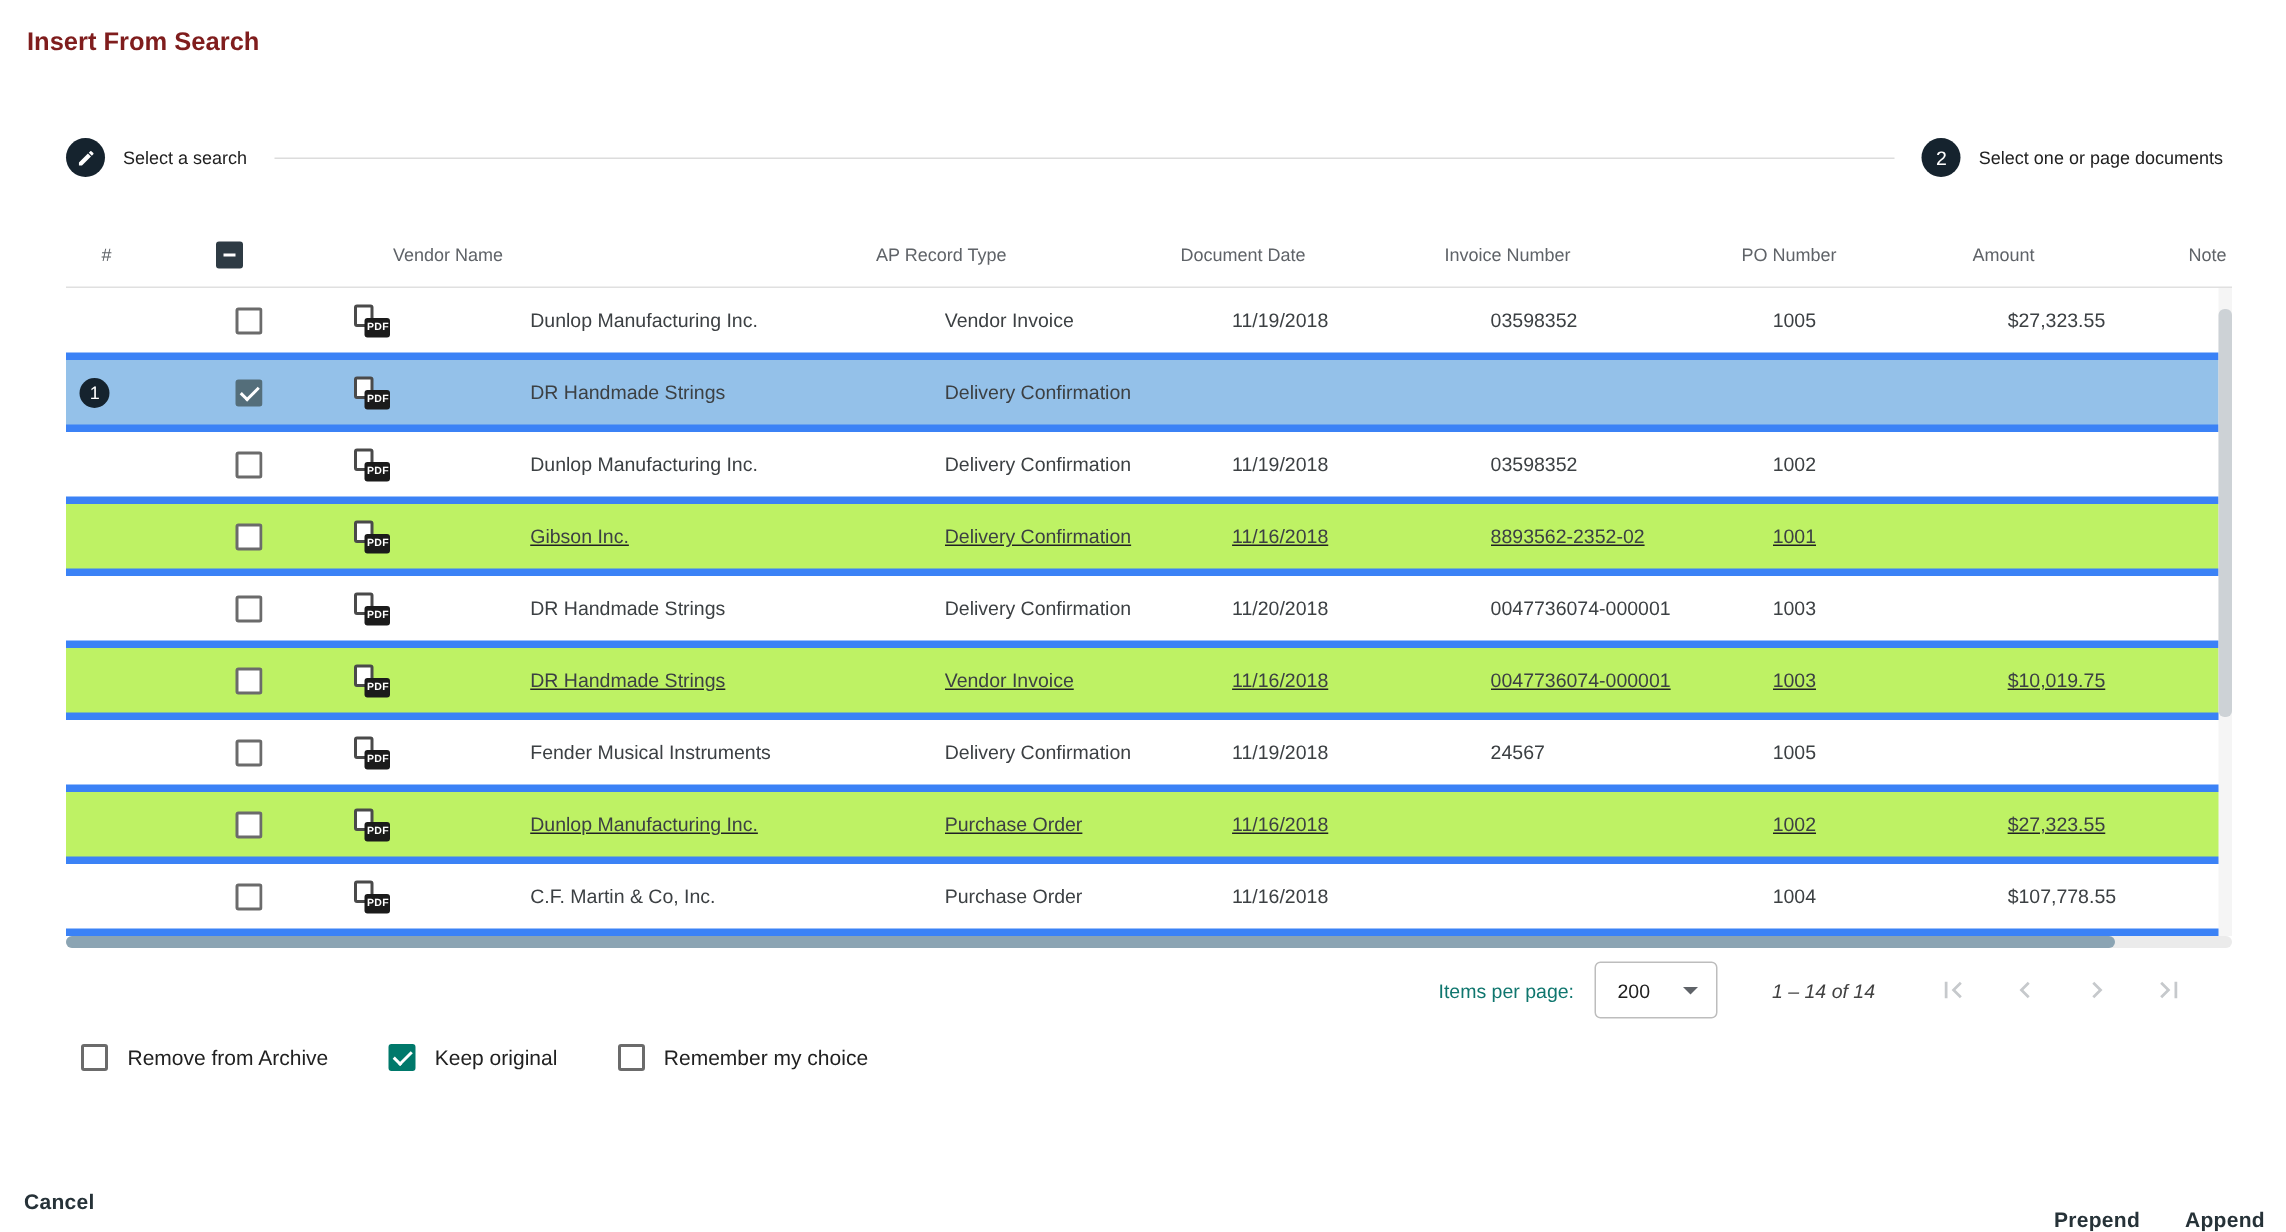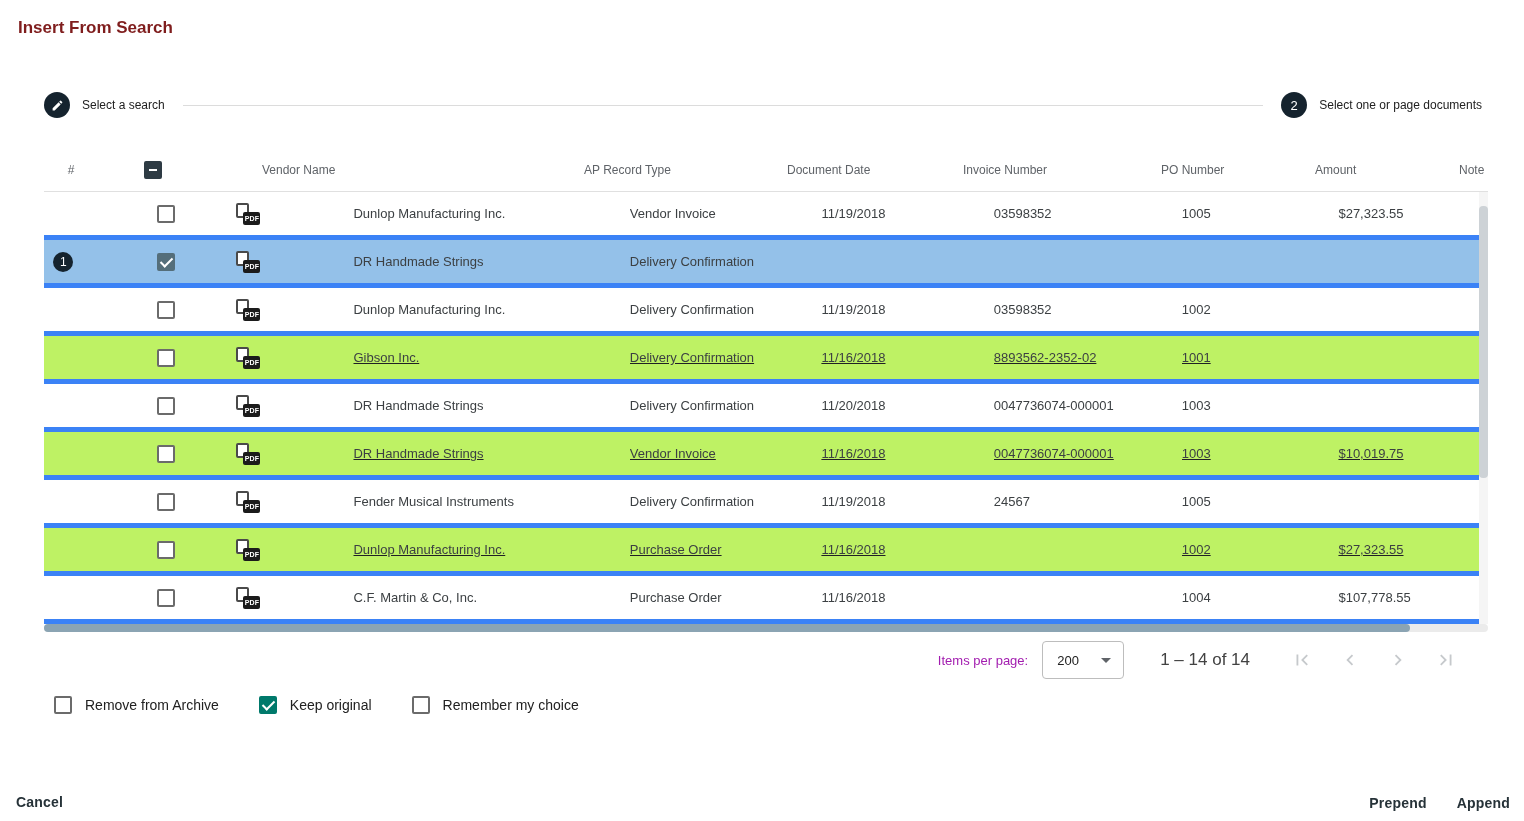--- a/index.html
+++ b/index.html
@@ -63,39 +63,39 @@
               display:flex; align-items:center; justify-content:center; }
 
   
   .hscroll { position:absolute; left:0; bottom:0; width:100%; height:8px; background:#ebebeb; border-radius:4px; cursor:pointer; }
   .hthumb  { position:absolute; left:0; top:0; width:1366px; height:8px; background:#8ba4b3; border-radius:4px; }
   .vscroll { position:absolute; right:0; top:44px; width:9px; height:432px; background:#f5f5f5; cursor:pointer; }
   .vthumb  { position:absolute; left:0; top:14px; width:9px; height:272px; background:#cdd2d6; border-radius:4px; }
 
   
   .pager { position:absolute; right:66px; top:640px; height:40px; display:flex; align-items:center; }
-  .pager-label { font-size:13px; color:#a21caf; margin-right:14px; }
+  .pager-label { font-size:13px; color:#0f766e; margin-right:14px; }
   .pager-select { width:82px; height:38px; border:1px solid #bdbdbd; border-radius:4px;
                   display:flex; align-items:center; justify-content:space-between;
                   padding:0 12px 0 14px; font-size:13px; color:#212121; cursor:pointer; }
   .caret { width:0; height:0; border-left:5px solid transparent; border-right:5px solid transparent;
            border-top:5px solid #5f6368; }
-  .pager-range { font-size:17px; color:#424242; margin:0 40px 0 36px; white-space:nowrap; }
+  .pager-range { font-size:13px; color:#424242; margin:0 40px 0 36px; white-space:nowrap;font-style:italic; }
   .pager-nav { display:flex; align-items:center; gap:24px; }
   .nav-icon { width:24px; height:24px; display:flex; align-items:center; justify-content:center; cursor:pointer; }
   .nav-icon svg { fill:#c6c9cc; }
 
   
   .opts { position:absolute; left:54px; top:696px; display:flex; align-items:center; gap:40px; }
   .opt { display:flex; align-items:center; gap:13px; cursor:pointer; }
   .opt-label { font-size:14px; color:#212121; white-space:nowrap; }
 
   
   .footer-left  { position:absolute; left:16px;  bottom:10px; }
-  .footer-right { position:absolute; right:14px; bottom:10px; display:flex; gap:30px; }
+  .footer-right { position:absolute; right:14px; bottom:0; display:flex; gap:30px; }
   .text-btn { font-size:14px; font-weight:700; color:#263238; background:none; border:none;
               cursor:pointer; font-family:"Liberation Sans", sans-serif; letter-spacing:.2px; }
 </style>
 </head>
 <body>
 
 <div class="screen">
 
   <div class="title">Insert From Search</div>
 

